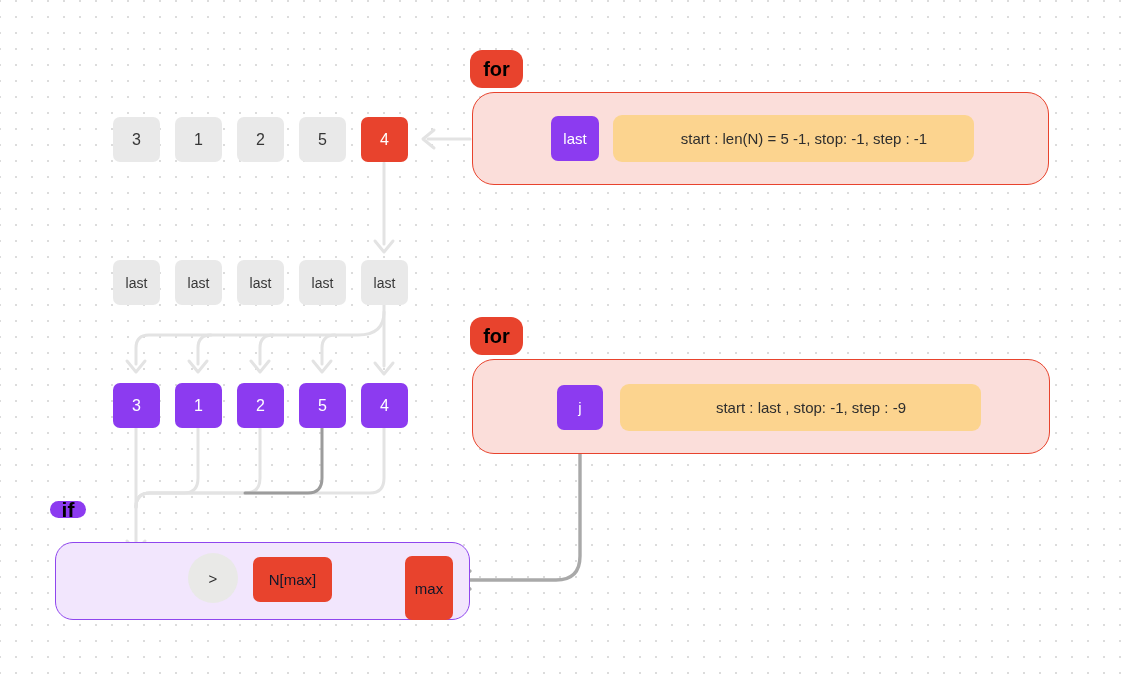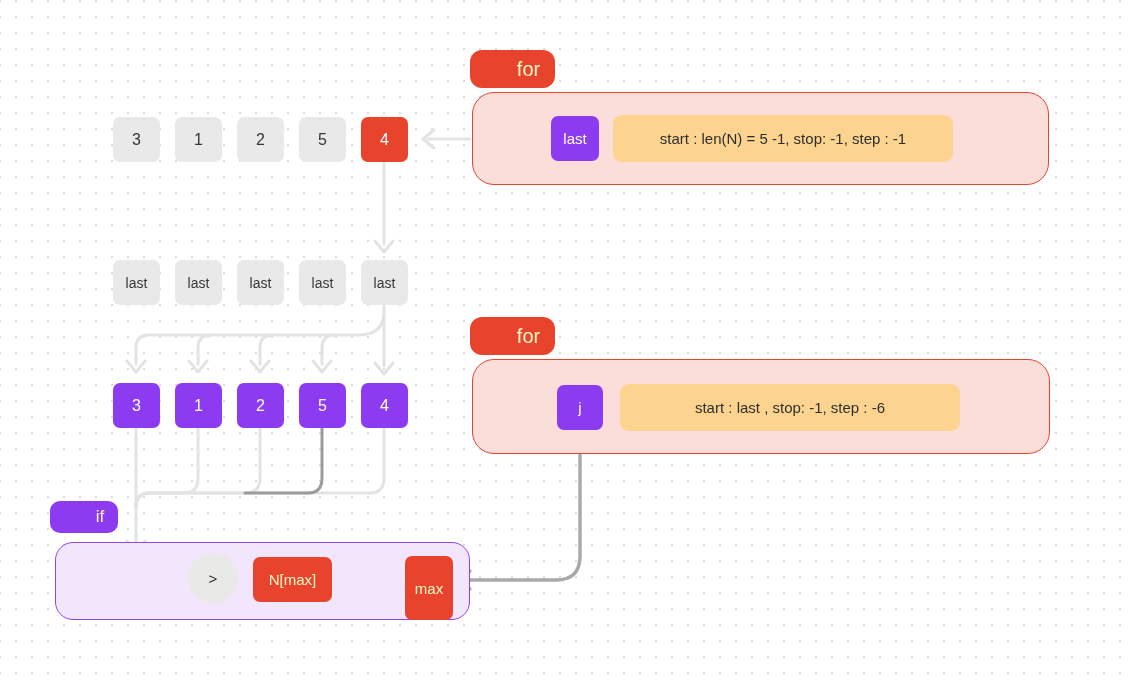--- a/index.html
+++ b/index.html
@@ -12,48 +12,48 @@
   .cell{
     position:absolute;width:47px;height:45px;border-radius:7px;
     display:flex;align-items:center;justify-content:center;
     font-size:16px;color:#363636;background:#e9e9e9;
   }
   .cell.small-text{font-size:14px;}
   .cell.red{background:var(--red);color:#ffffff;}
   .cell.purple{background:var(--purple);color:#ffffff;}
   .badge{
     position:absolute;display:flex;align-items:center;justify-content:center;
-    color:#fef9c3;font-weight:400;border-radius:12px;padding-left:32px;
+    color:#000000;font-weight:700;border-radius:12px;
   }
   .badge.red{background:var(--red);width:53px;height:38px;font-size:20px;}
-  .badge.purple{background:var(--purple);width:36px;height:32px;font-size:17px;border-radius:10px;}
+  .badge.purple{background:var(--purple);width:36px;height:17px;font-size:21px;border-radius:10px;}
   .loop-box{
     position:absolute;background:var(--pink-fill);
     border:1.6px solid var(--red);border-radius:22px;
   }
   .cond-box{
     position:absolute;background:var(--lavender-fill);
     border:1.6px solid var(--purple-border);border-radius:18px;
   }
   .param{
     position:absolute;background:var(--yellow);border-radius:9px;
     display:flex;align-items:center;justify-content:center;
-    font-size:15px;color:#2e2e2e;white-space:pre;
+    font-size:15px;color:#2e2e2e;white-space:pre;padding-left:21px;
   }
   .var-chip{
     position:absolute;background:var(--purple);border-radius:7px;color:#ffffff;
     display:flex;align-items:center;justify-content:center;font-size:15px;
   }
   .op-circle{
     position:absolute;width:50px;height:50px;border-radius:50%;
     background:#e9e9e7;color:#2d2d2d;display:flex;align-items:center;justify-content:center;
     font-size:15px;
   }
   .red-chip{
-    position:absolute;background:var(--red);border-radius:7px;color:#fef9c3;
+    position:absolute;background:var(--red);border-radius:7px;color:#0f172a;
     display:flex;align-items:center;justify-content:center;font-size:15px;
   }
   svg.wires{position:absolute;left:0;top:0;pointer-events:none;}
 </style>
 </head>
 <body>
 
 <div class="canvas">
 
   <svg class="wires" width="1131" height="682" viewBox="0 0 1131 682" fill="none" stroke-linecap="round" stroke-linejoin="round">
@@ -124,21 +124,21 @@
   <div class="cell purple" style="left:361px;top:383px">4</div>
 
   <div class="badge red" style="left:470px;top:50px">for</div>
   <div class="loop-box" style="left:472px;top:92px;width:575px;height:91px"></div>
   <div class="var-chip" style="left:551px;top:116px;width:48px;height:45px">last</div>
   <div class="param" style="left:613px;top:115px;width:340px;height:47px">start : len(N) = 5 -1, stop: -1, step : -1</div>
 
   <div class="badge red" style="left:470px;top:317px">for</div>
   <div class="loop-box" style="left:472px;top:359px;width:576px;height:93px"></div>
   <div class="var-chip" style="left:557px;top:385px;width:46px;height:45px">j</div>
-  <div class="param" style="left:620px;top:384px;width:340px;height:47px">start : last , stop: -1, step : -6</div>
+  <div class="param" style="left:620px;top:384px;width:340px;height:47px">start : last , stop: -1, step : -9</div>
 
   <div class="badge purple" style="left:50px;top:501px">if</div>
   <div class="cond-box" style="left:55px;top:542px;width:413px;height:76px"></div>
   <div class="op-circle" style="left:188px;top:553px">&gt;</div>
   <div class="red-chip" style="left:253px;top:557px;width:79px;height:45px">N[max]</div>
   <div class="red-chip" style="left:405px;top:556px;width:48px;height:64px">max</div>
 
 </div>
 
 </body></html>

